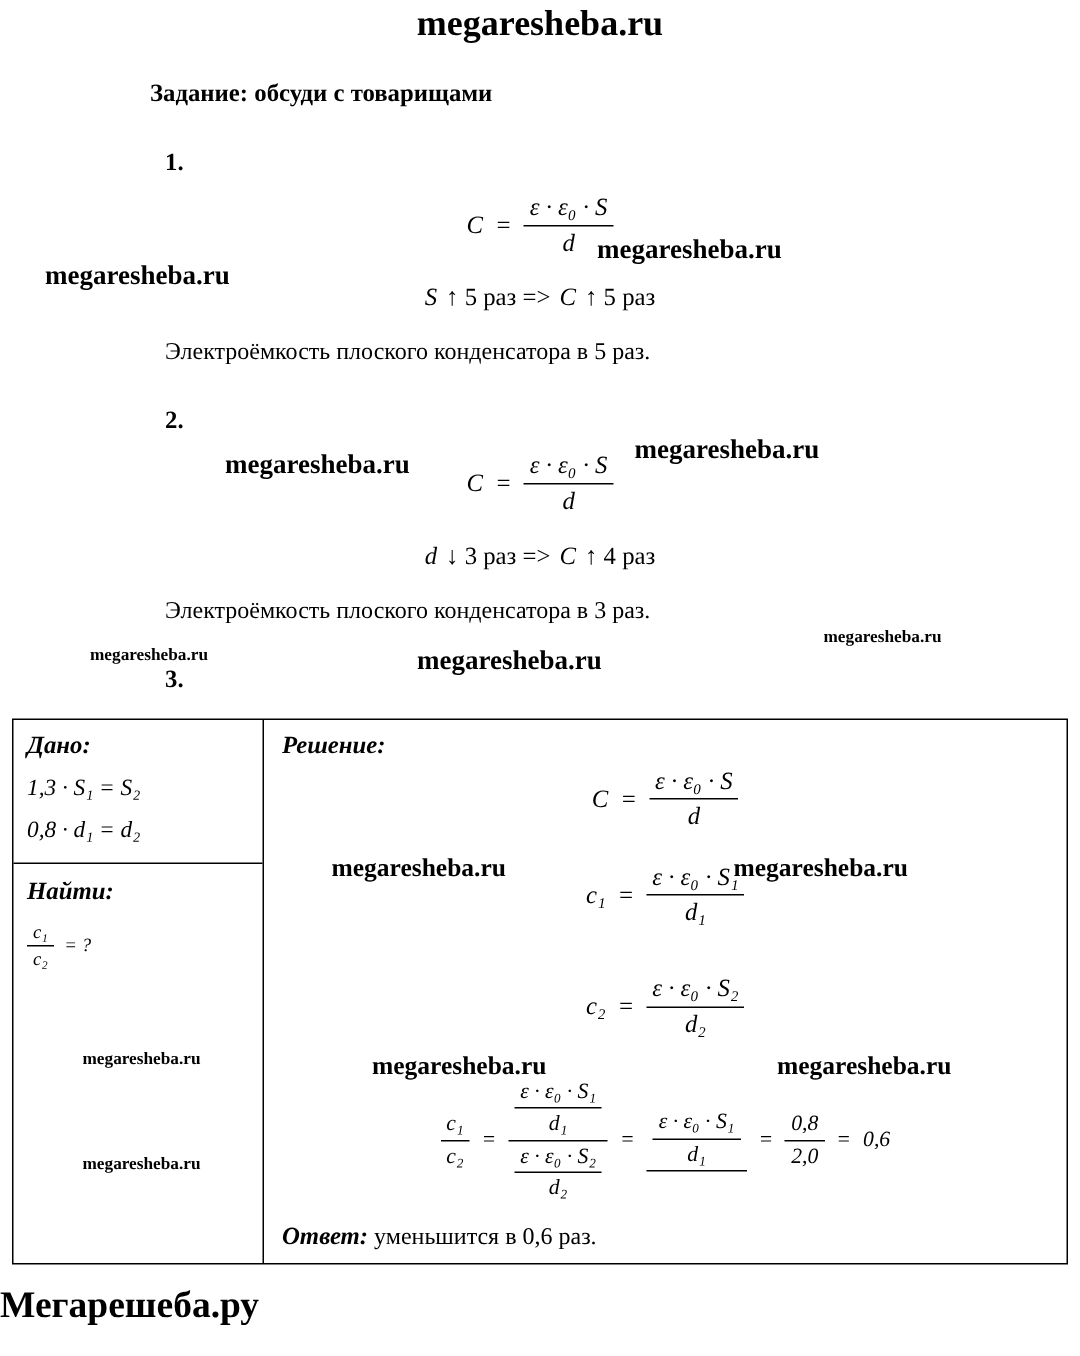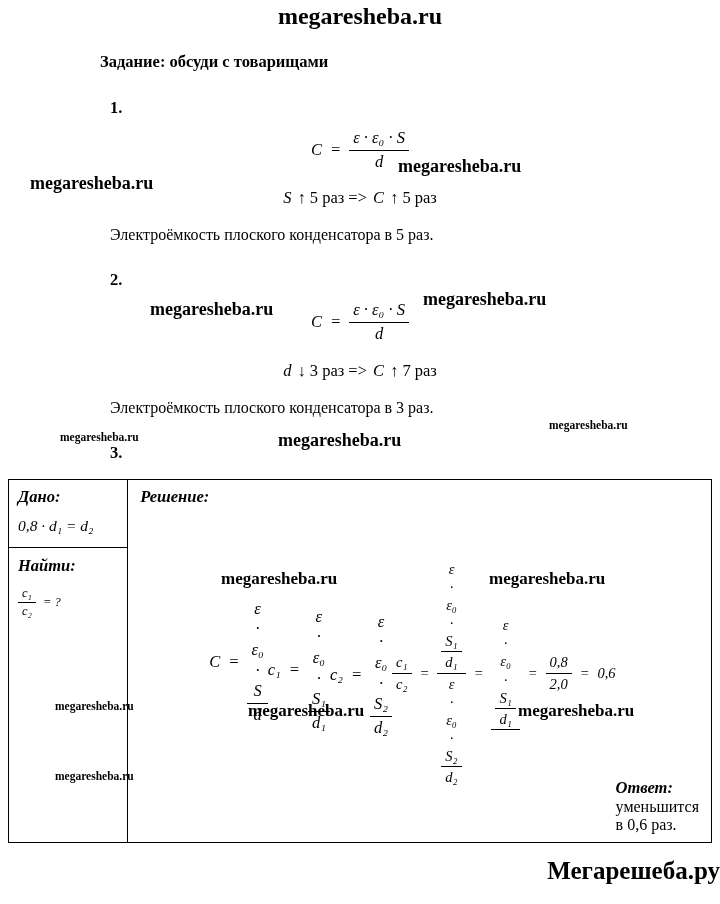--- a/index.html
+++ b/index.html
@@ -6,39 +6,39 @@
   body{width:720px;height:904px;background:#ffffff;color:#000;
        font-family:"Liberation Serif","DejaVu Serif",serif;}
   .page{position:relative;width:720px;height:904px;overflow:hidden;background:#fff;}
 
   .wm{position:absolute;font-weight:bold;white-space:nowrap;}
   .wm-lg{font-size:18px;}
   .wm-md{font-size:17px;}
   .wm-sm{font-size:11.5px;}
 
   .wm-top{text-align:center;font-size:24px;font-weight:bold;padding-top:3px;}
-  .footer-brand{text-align:right;font-size:25px;font-weight:bold;margin-top:14px;}
+  .footer-brand{text-align:left;font-size:25px;font-weight:bold;margin-top:14px;}
 
   .task-title{margin:22px 0 0 100px;font-weight:bold;font-size:16.5px;}
   .pnum{margin:26px 0 0 110px;font-weight:bold;font-size:16.5px;}
 
   .eq-row{display:flex;justify-content:center;align-items:center;gap:8px;
           font-size:16.5px;font-style:italic;margin-top:10px;}
   .frac{display:inline-block;text-align:center;vertical-align:middle;line-height:1.25;}
   .frac>.num{display:block;border-bottom:1px solid #000;padding:0 4px 1px;}
   .frac>.den{display:block;padding:1px 4px 0;}
 
   .rel-row{display:flex;justify-content:center;align-items:baseline;gap:6px;
            font-size:16.5px;margin-top:16px;}
   .mvar{font-style:italic;}
   .conclusion{margin:18px 0 0 110px;font-size:16px;}
 
   .soltable{display:flex;margin:16px 8px 0;border:1.5px solid #000;height:362px;background:#fff;justify-content:center;}
   .cell-given{width:148px;border-right:1.5px solid #000;padding:7px 9px;}
-  .cell-solution{flex:1;padding:7px 12px 8px;display:flex;flex-direction:row;}
+  .cell-solution{flex:1;padding:7px 12px 8px;display:flex;flex-direction:column;}
   .sec-label{font-weight:bold;font-style:italic;font-size:16.5px;}
   .given-line{font-style:italic;font-size:15.5px;margin-top:10px;}
   .divider{border-top:1px solid #000;margin:12px -9px 0;}
   .find-row{display:flex;align-items:center;gap:7px;margin-top:10px;
             font-size:12.5px;font-style:italic;}
 
   .sol-eq{display:flex;justify-content:center;align-items:center;gap:8px;
           font-size:16.5px;font-style:italic;}
   .m-e1{margin-top:4px;}
   .m-e2{margin-top:20px;}
@@ -81,30 +81,31 @@
     <span class="op">=</span>
     <span class="frac">
       <span class="num">ε · ε₀ · S</span>
       <span class="den">d</span>
     </span>
   </div>
   <div class="rel-row">
     <span class="mvar">d</span>
     <span>↓ 3 раз =&gt;</span>
     <span class="mvar">C</span>
-    <span>↑ 7 раз</span>
+    <span>↑ 4 раз</span>
   </div>
   <div class="conclusion">Электроёмкость плоского конденсатора в 3 раз.</div>
 
   <div class="pnum">3.</div>
 
   <div class="soltable">
 
     <div class="cell-given">
       <div class="sec-label">Дано:</div>
+      <div class="given-line">1,3 · S₁ = S₂</div>
       <div class="given-line">0,8 · d₁ = d₂</div>
       <div class="divider"></div>
       <div class="sec-label" style="margin-top:8px">Найти:</div>
       <div class="find-row">
         <span class="frac">
           <span class="num">c₁</span>
           <span class="den">c₂</span>
         </span>
         <span>= ?</span>
       </div>

